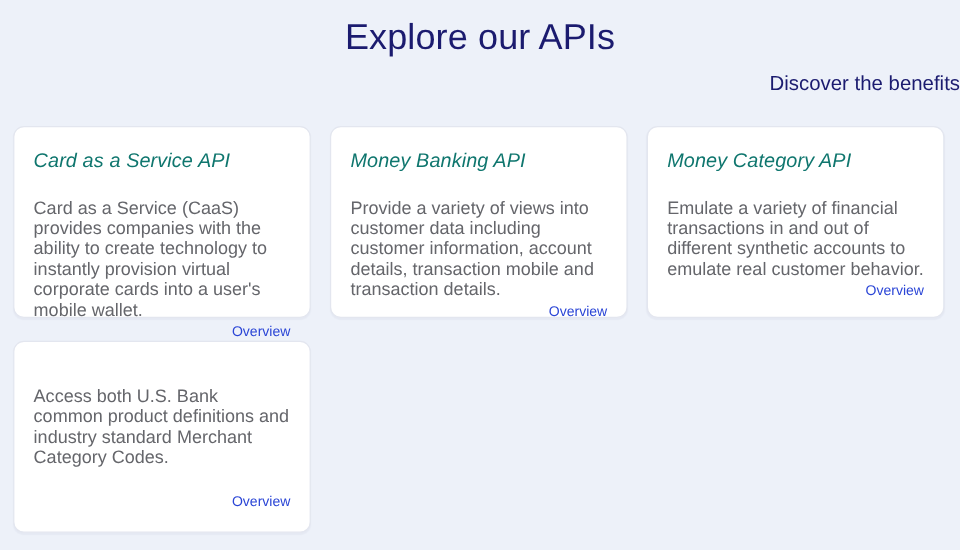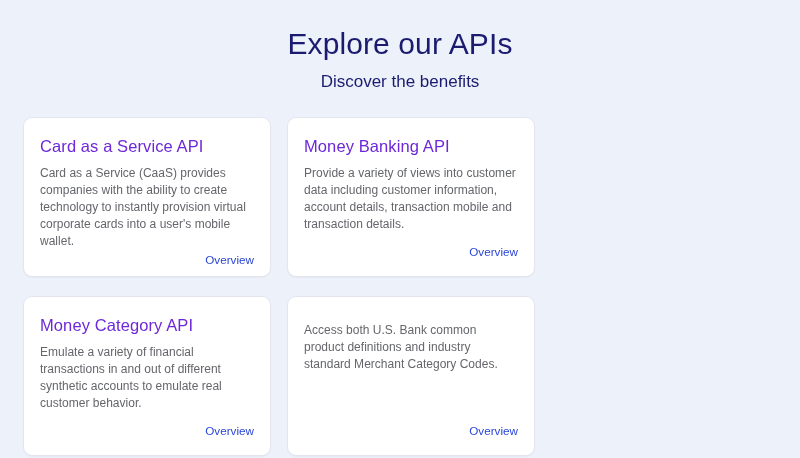--- a/index.html
+++ b/index.html
@@ -14,21 +14,21 @@
   body {
     background: #edf1f9;
     font-family: "Liberation Sans", sans-serif;
     -webkit-font-smoothing: antialiased;
   }
 
   .page {
     width: 800px;
     height: 458px;
     position: relative;
-    padding: 12px;
+    padding: 0;
   }
 
   
   .header {
     text-align: center;
     padding-top: 12px;
   }
 
   .page-title {
     font-size: 30px;
@@ -37,20 +37,21 @@
     letter-spacing: 0.1px;
     line-height: 40px;
   }
 
   .page-subtitle {
     font-size: 17px;
     font-weight: 400;
     color: #1b1b6f;
     line-height: 24px;
     margin-top: 6px;
+    text-align: right;
   }
 
   
   .card-grid {
     margin-top: 23px;
     padding: 0 11px;
     display: flex;
     flex-wrap: wrap;
     gap: 19px 16px;
   }
@@ -63,28 +64,29 @@
     border-radius: 9px;
     padding: 17px 16px 14px 16px;
     display: flex;
     flex-direction: column;
     box-shadow: 0 1px 1px rgba(40, 50, 90, 0.04);
   }
 
   .card-title {
     font-size: 16.5px;
     font-weight: 400;
-    color: #6d28d9;
+    color: #0f766e;
     line-height: 22px;
     letter-spacing: 0.1px;
+    font-style: italic;
   }
 
   .card-desc {
-    margin-top: 8px;
-    font-size: 12px;
+    margin-top: 20px;
+    font-size: 15px;
     font-weight: 400;
     color: #65666b;
     line-height: 17px;
     letter-spacing: 0.01px;
   }
 
   .card-footer {
     margin-top: auto;
     text-align: right;
     padding-bottom: 2px;

